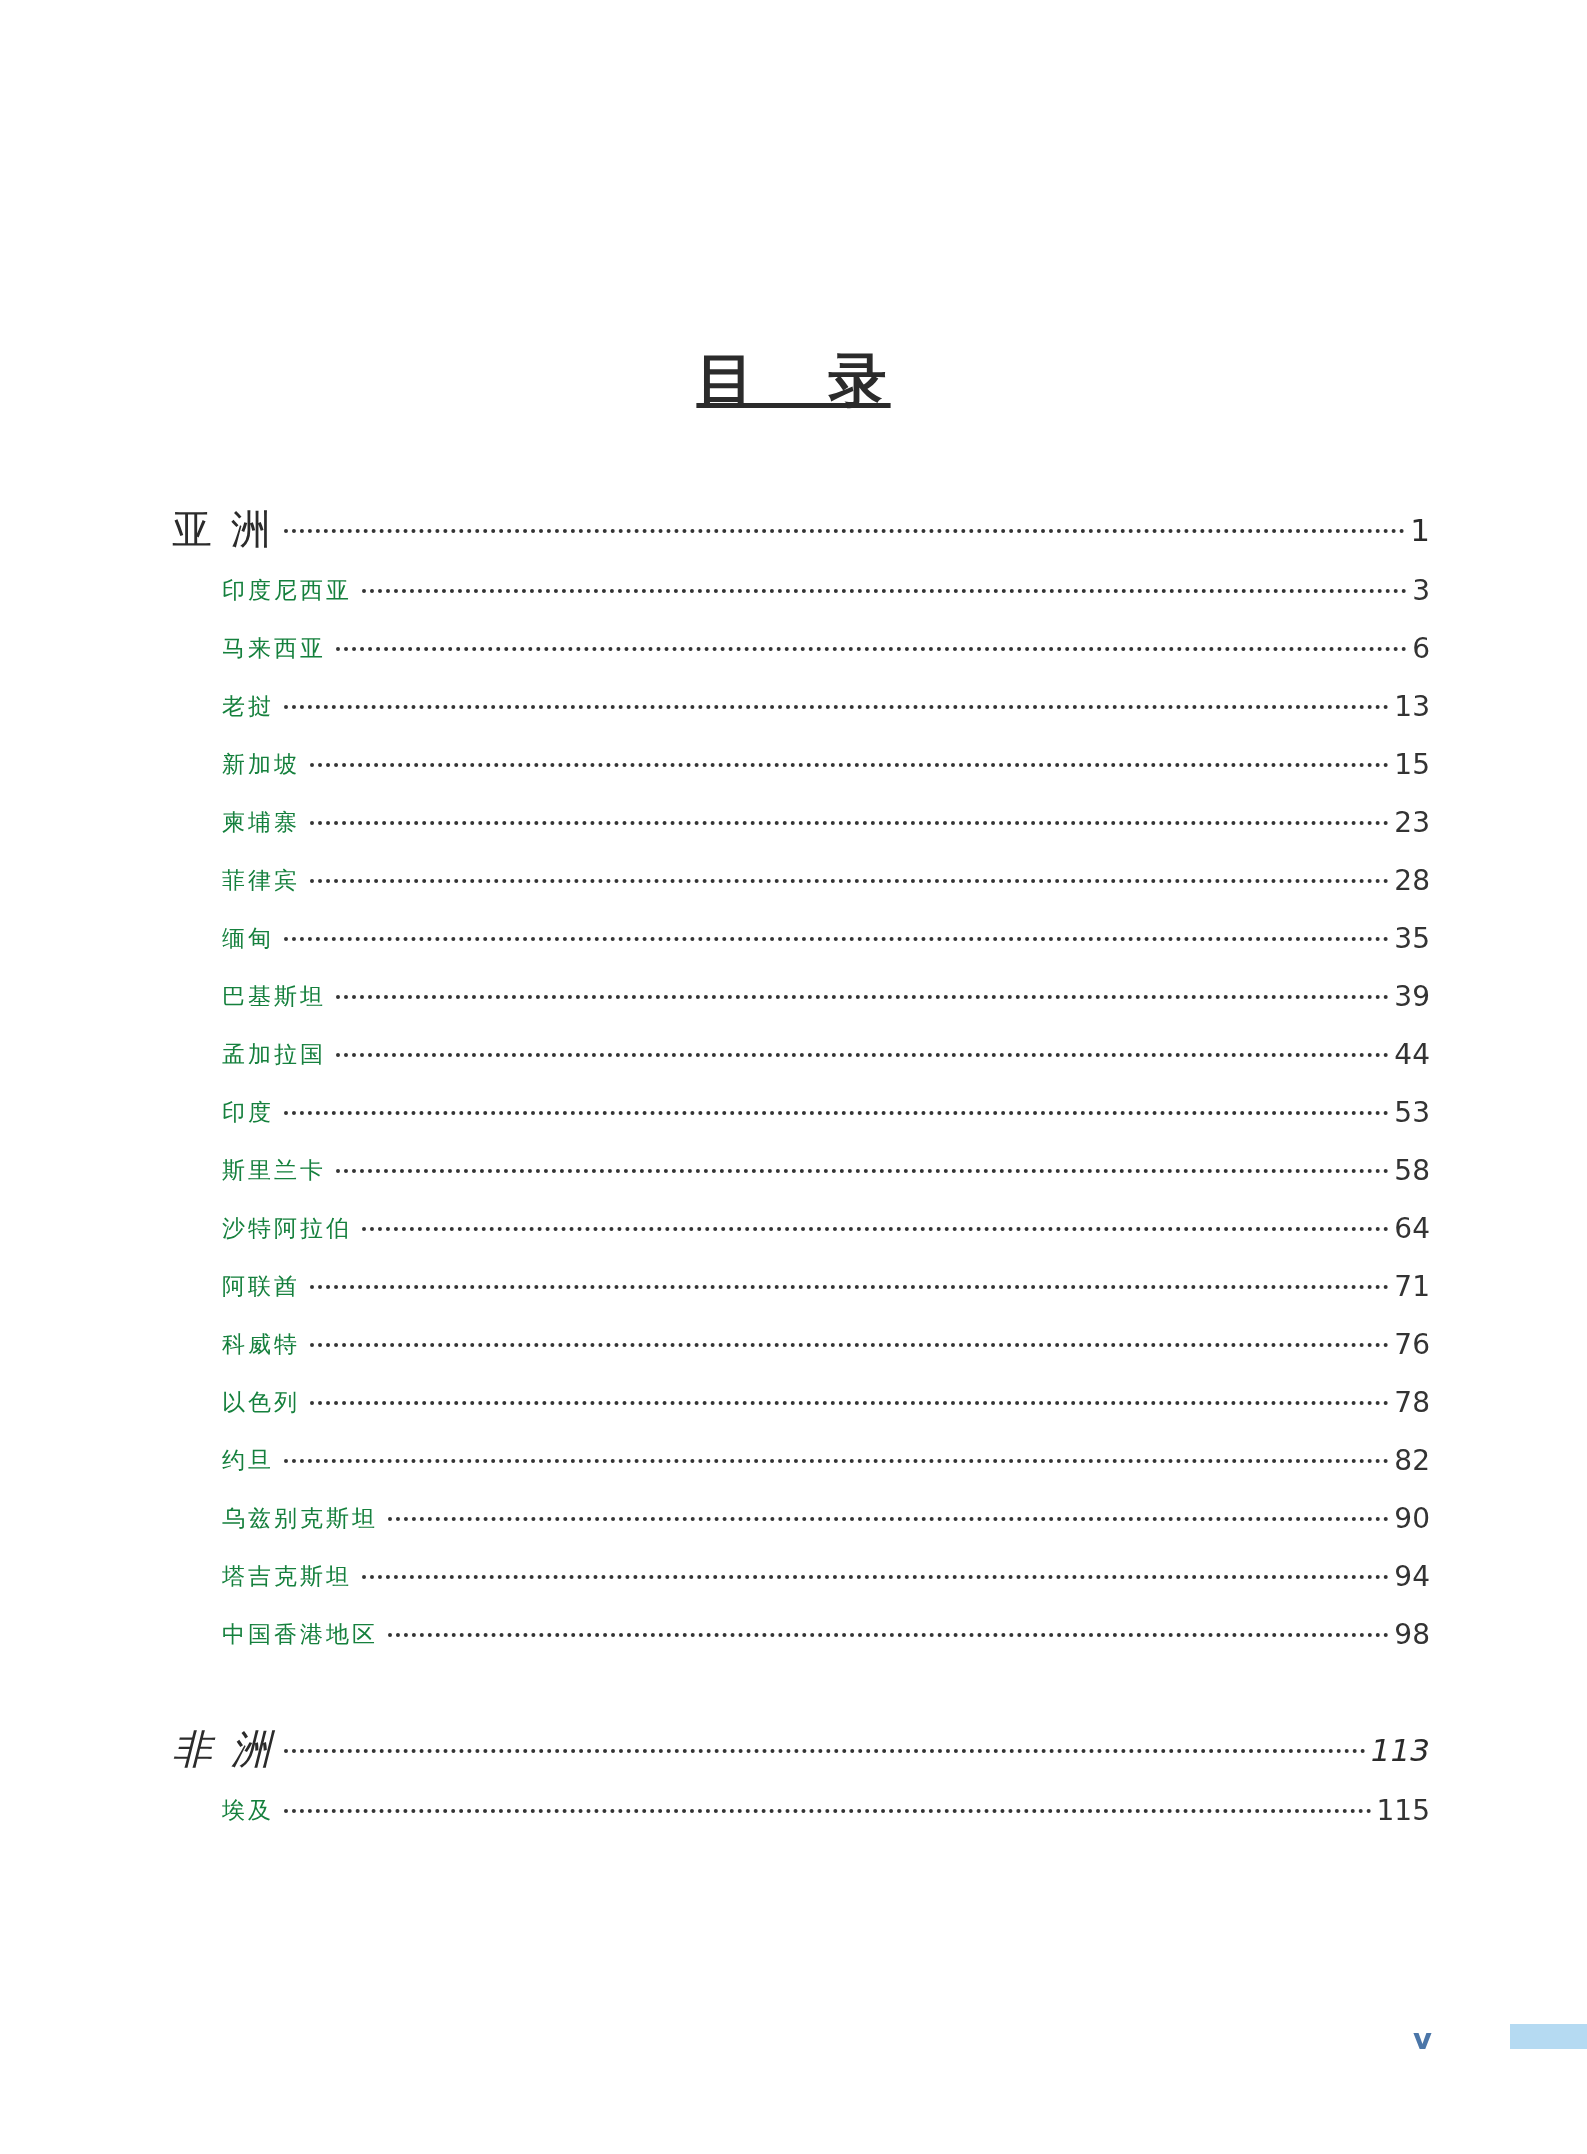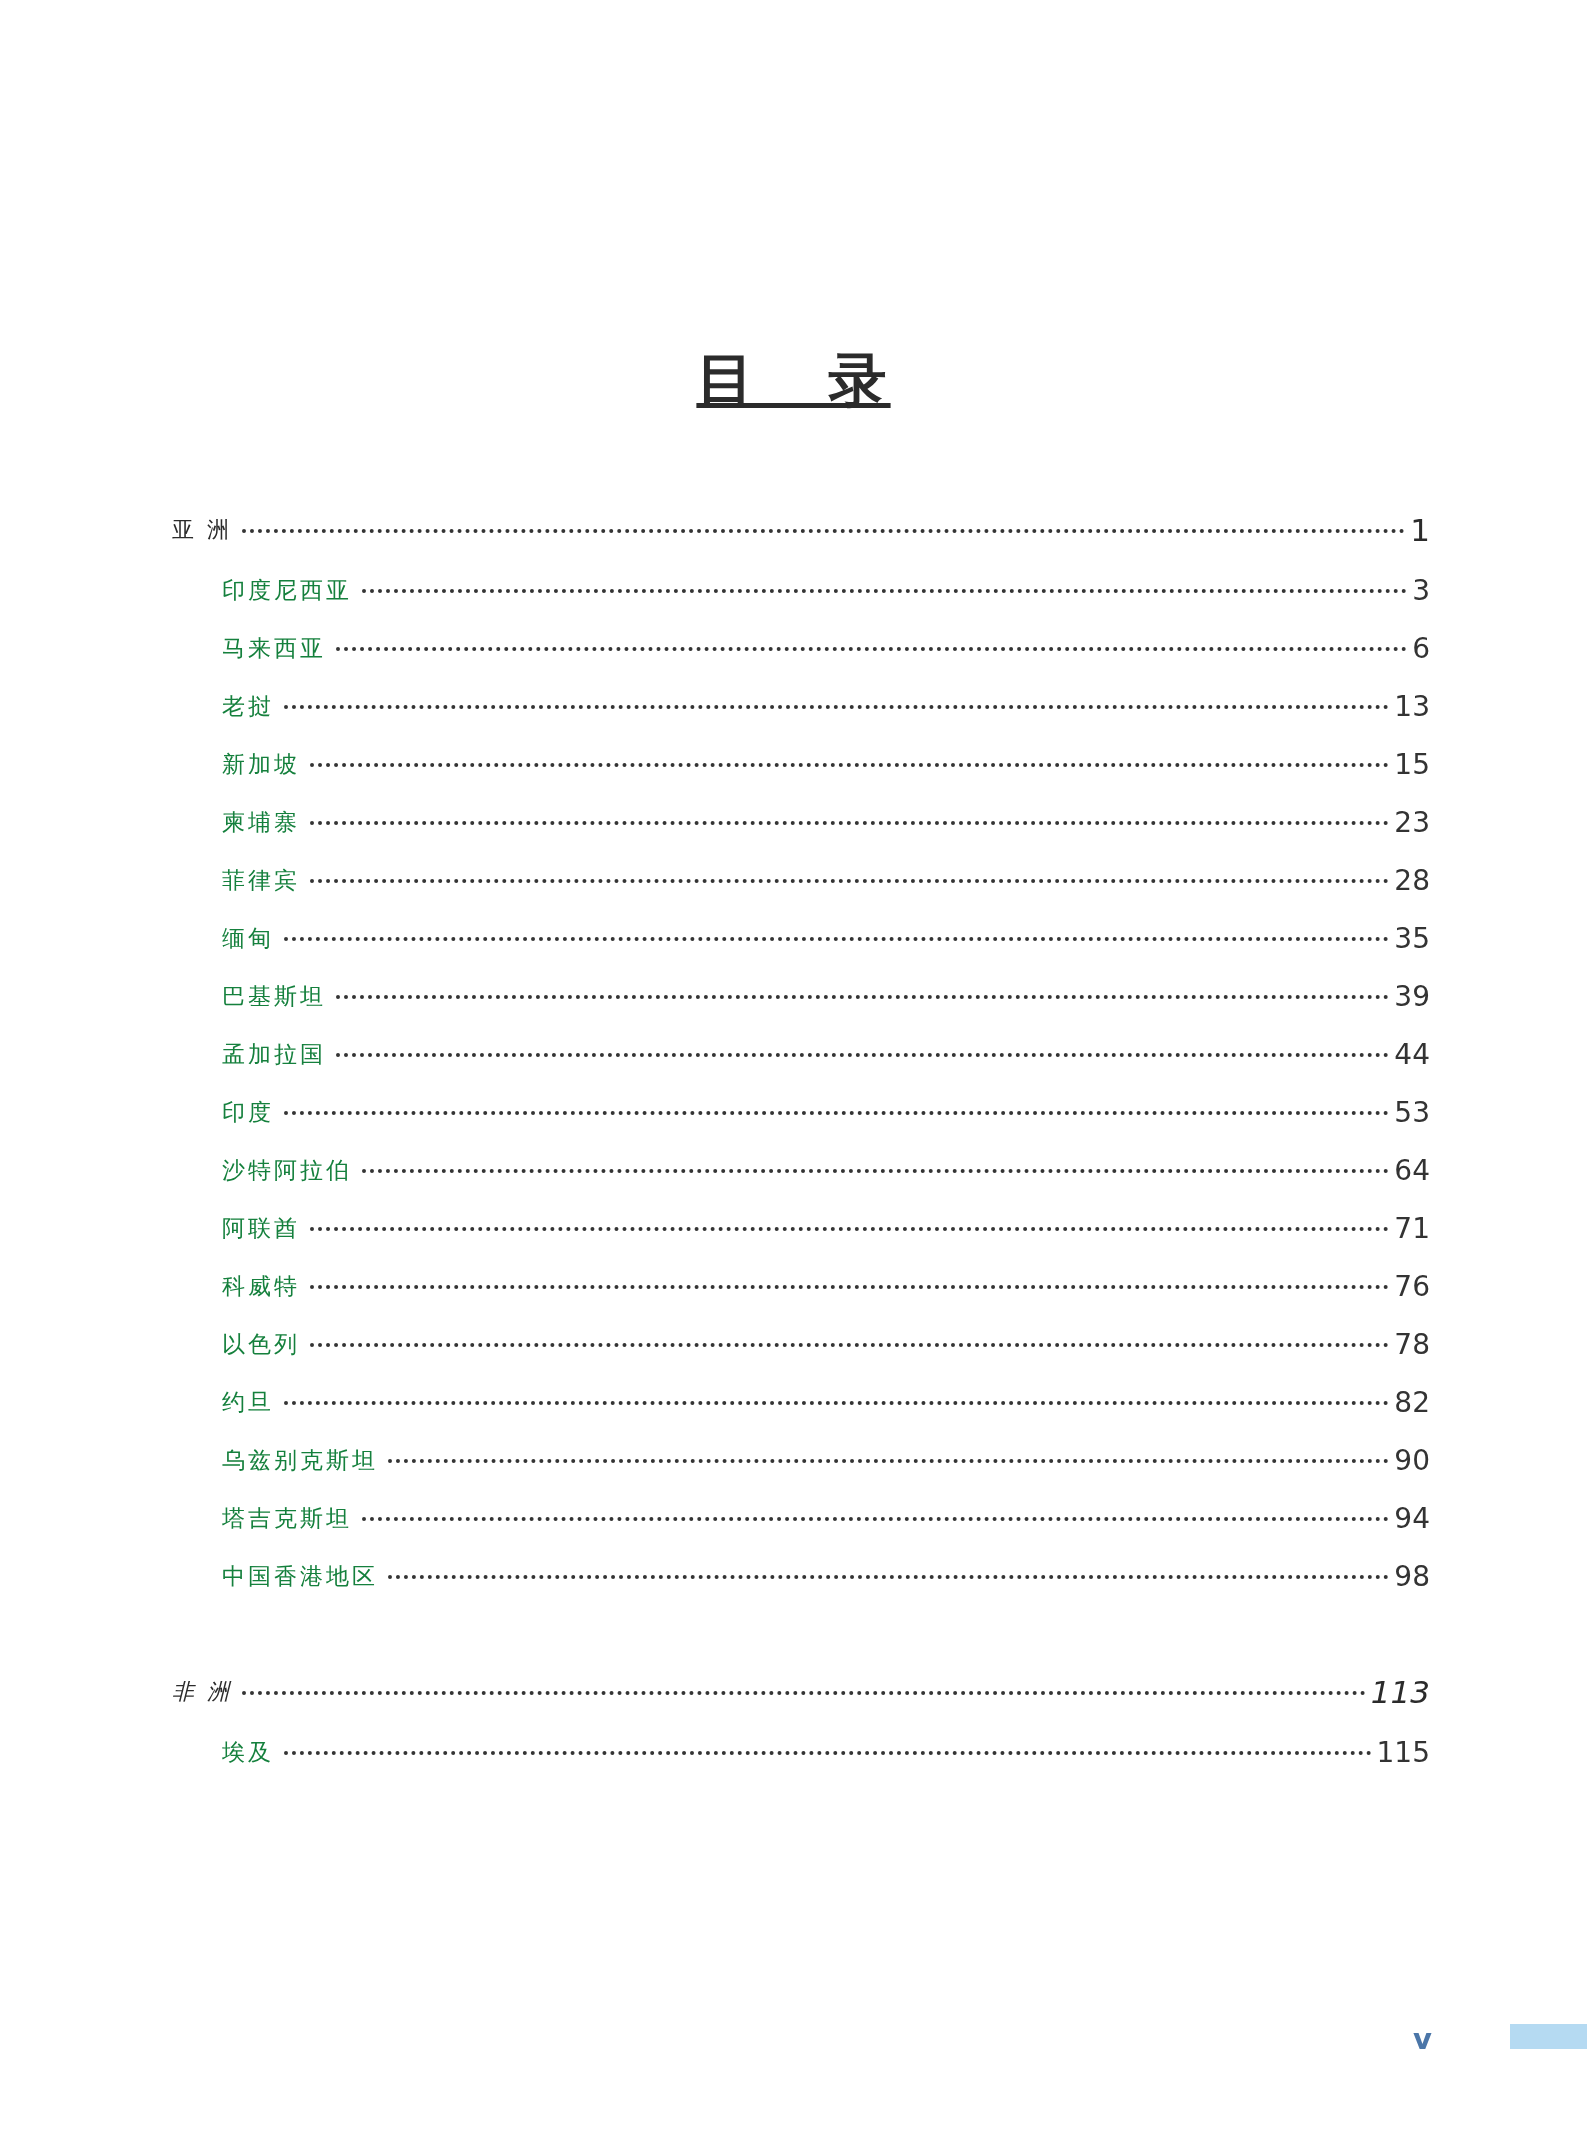--- a/index.html
+++ b/index.html
@@ -47,21 +47,21 @@
     margin-top: 55px;
     font-style: italic;
   }
   .label {
     white-space: nowrap;
     letter-spacing: 3px;
     font-size: 23px;
     color: #15803d;
   }
   .row.level-1 .label {
-    font-size: 22px;
+    font-size: 40px;
     color: #2b2b2b;
     letter-spacing: 3px;
   }
   .row.level-2 {
     padding-left: 50px;
   }
   .leader {
     flex: 1;
     height: 0;
     border-top: 4px dotted #343434;
@@ -157,20 +157,25 @@
     <span class="leader"></span>
     <span class="pagenum">44</span>
   </div>
 
   <div class="row level-2">
     <span class="label">印度</span>
     <span class="leader"></span>
     <span class="pagenum">53</span>
   </div>
 
+  <div class="row level-2">
+    <span class="label">斯里兰卡</span>
+    <span class="leader"></span>
+    <span class="pagenum">58</span>
+  </div>
 
   <div class="row level-2">
     <span class="label">沙特阿拉伯</span>
     <span class="leader"></span>
     <span class="pagenum">64</span>
   </div>
 
   <div class="row level-2">
     <span class="label">阿联酋</span>
     <span class="leader"></span>

